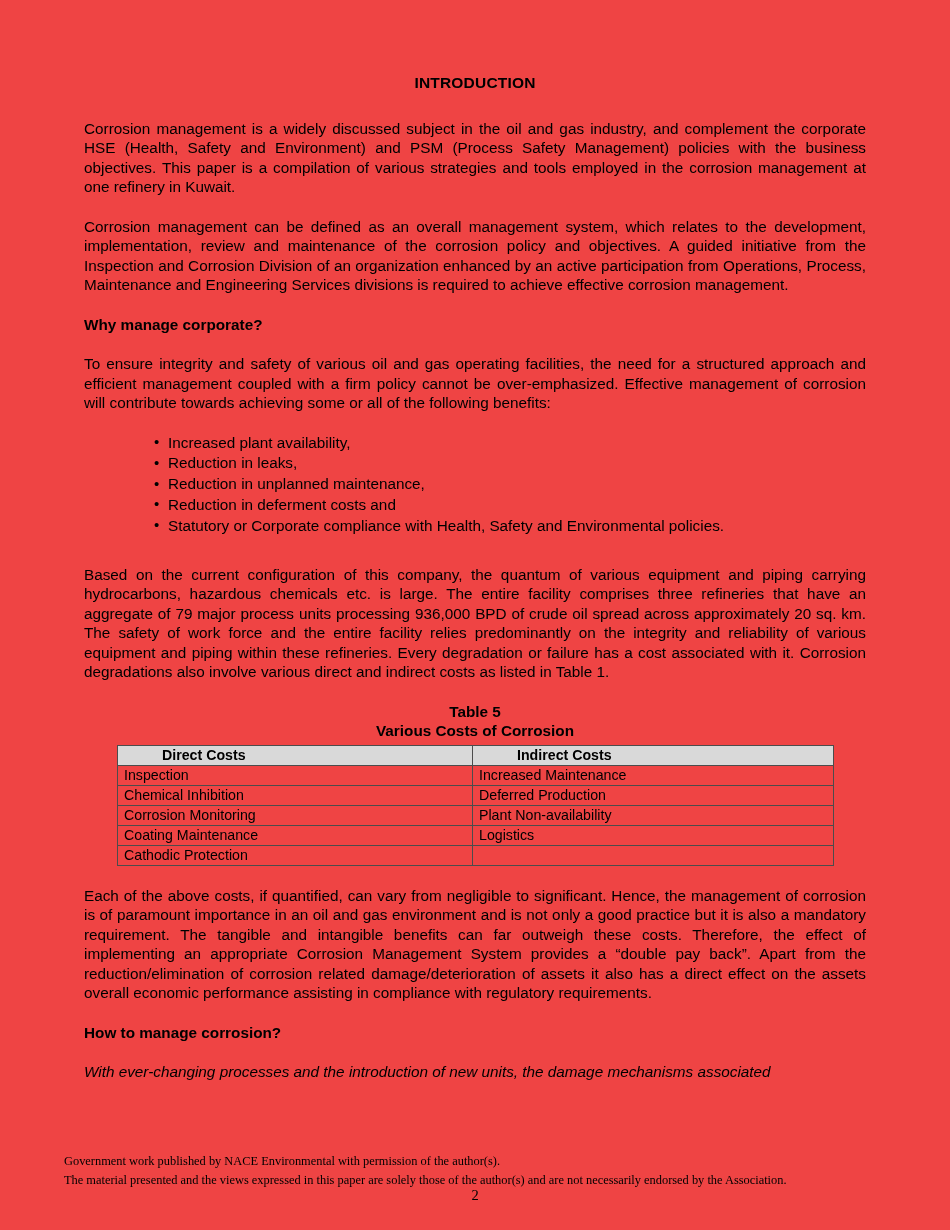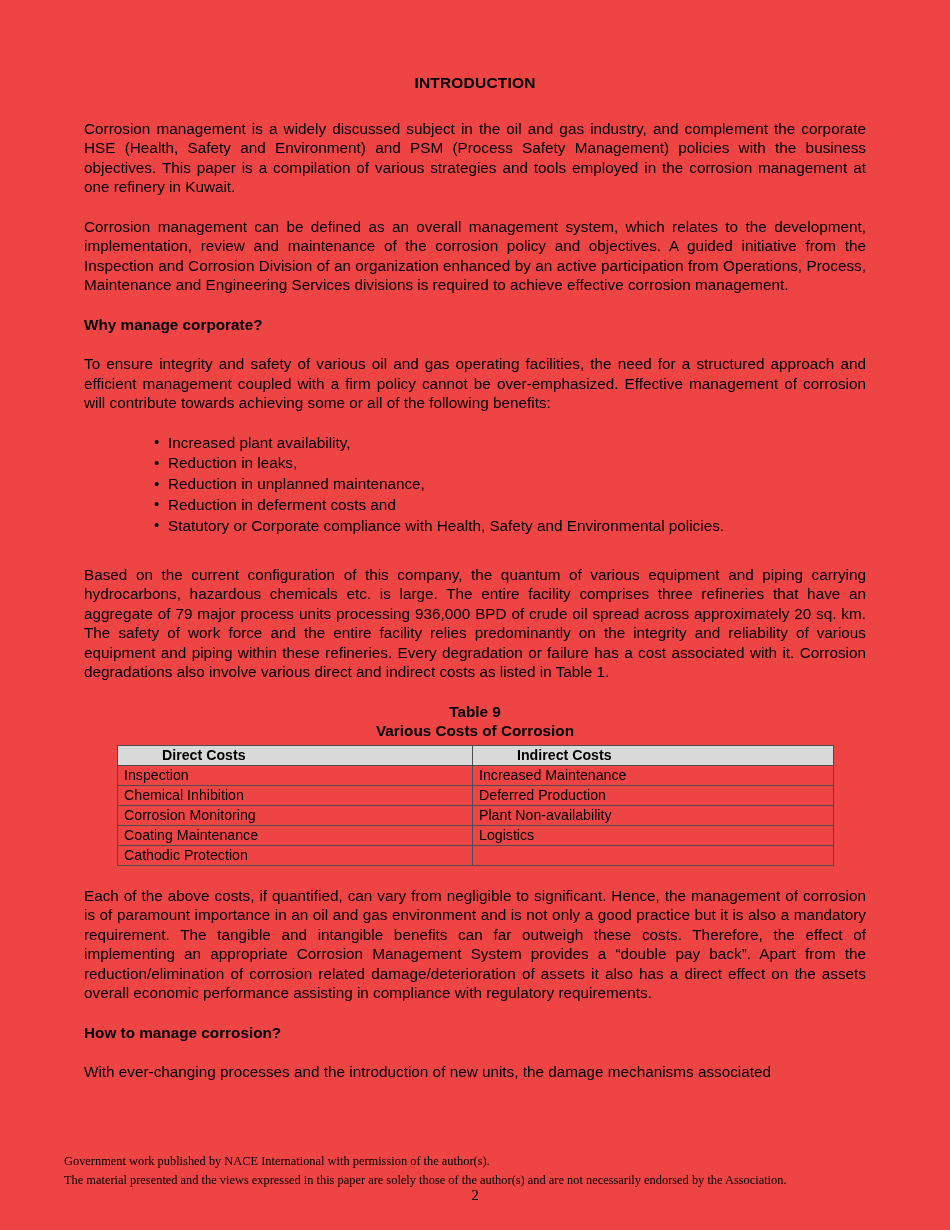--- a/index.html
+++ b/index.html
@@ -40,20 +40,21 @@
   p.body-par {
     font-size: 15.3px;
     line-height: 19.5px;
     text-align: justify;
     margin: 0 0 20px 0;
     -webkit-hyphens: none;
     hyphens: none;
   }
   p.body-par.tight {
     margin-bottom: 12px;
+    font-style: italic;
   }
   h2.sub-heading {
     font-size: 15.3px;
     font-weight: bold;
     text-align: left;
     margin: 0 0 20px 0;
     line-height: 19.5px;
   }
   ul.benefits {
     list-style: none;
@@ -158,21 +159,21 @@
       <li>Reduction in leaks,</li>
       <li>Reduction in unplanned maintenance,</li>
       <li>Reduction in deferment costs and</li>
       <li>Statutory or Corporate compliance with Health, Safety and Environmental policies.</li>
     </ul>
 
     <p class="body-par">Based on the current configuration of this company, the quantum of various equipment and piping carrying hydrocarbons, hazardous chemicals etc. is large. The entire facility comprises three refineries that have an aggregate of 79 major process units processing 936,000 BPD of crude oil spread across approximately 20 sq. km. The safety of work force and the entire facility relies predominantly on the integrity and reliability of various equipment and piping within these refineries. Every degradation or failure has a cost associated with it. Corrosion degradations also involve various direct and indirect costs as listed in Table 1.</p>
 
     <div class="table-wrap">
       <div class="table-caption">
-        <div>Table 9</div>
+        <div>Table 5</div>
         <div>Various Costs of Corrosion</div>
       </div>
 
       <table class="costs">
         <colgroup>
           <col class="c1">
           <col class="c2">
         </colgroup>
         <thead>
           <tr>
@@ -207,19 +208,19 @@
 
     <p class="body-par">Each of the above costs, if quantified, can vary from negligible to significant. Hence, the management of corrosion is of paramount importance in an oil and gas environment and is not only a good practice but it is also a mandatory requirement. The tangible and intangible benefits can far outweigh these costs. Therefore, the effect of implementing an appropriate Corrosion Management System provides a “double pay back”. Apart from the reduction/elimination of corrosion related damage/deterioration of assets it also has a direct effect on the assets overall economic performance assisting in compliance with regulatory requirements.</p>
 
     <h2 class="sub-heading">How to manage corrosion?</h2>
 
     <p class="body-par tight">With ever-changing processes and the introduction of new units, the damage mechanisms associated</p>
 
   </div>
 
   <div class="footer">
-    <div class="footer-line">Government work published by NACE International with permission of the author(s).</div>
+    <div class="footer-line">Government work published by NACE Environmental with permission of the author(s).</div>
     <div class="footer-line">The material presented and the views expressed in this paper are solely those of the author(s) and are not necessarily endorsed by the Association.</div>
   </div>
 
   <div class="page-number">2</div>
 
 </div>
 
 </body></html>

